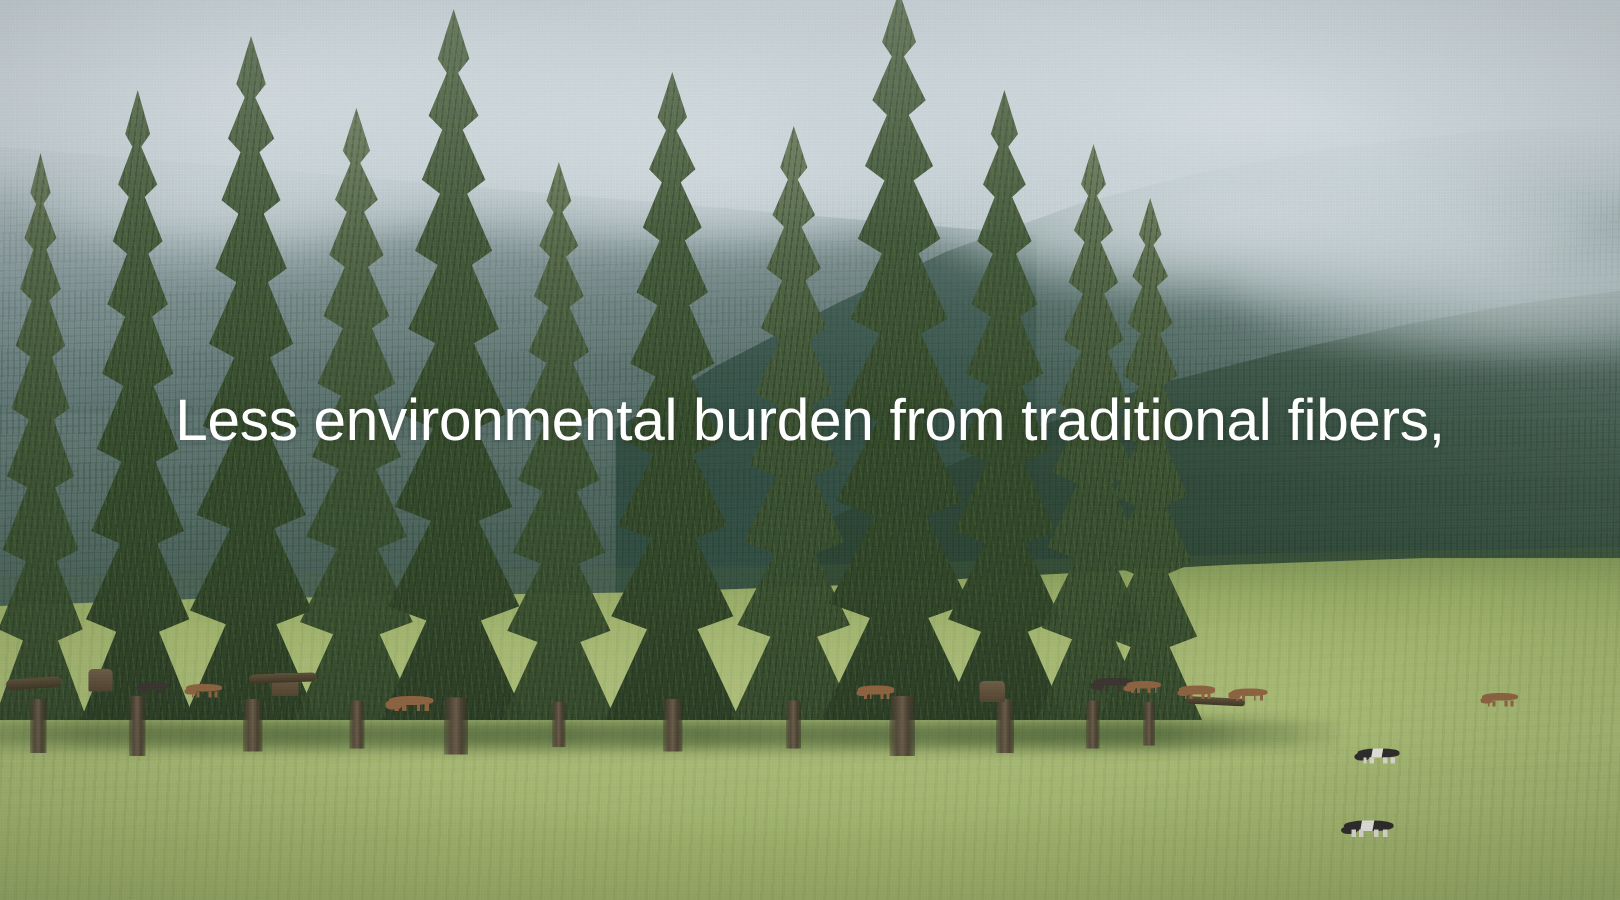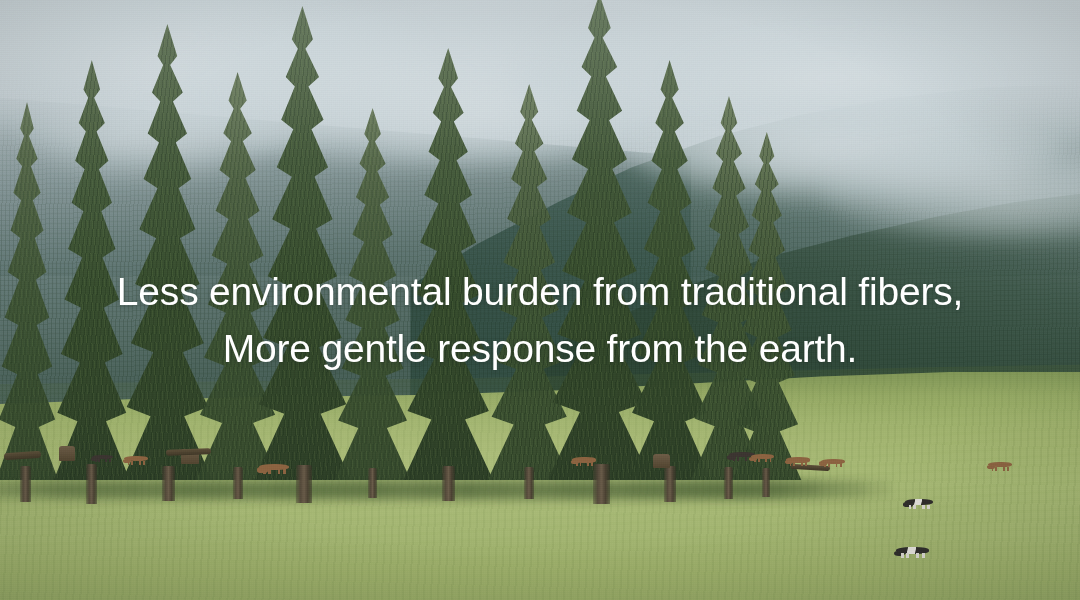--- a/index.html
+++ b/index.html
@@ -302,21 +302,21 @@
   
   .overlay {
     position: absolute;
     left: 0;
     right: 0;
     top: 258px;
     text-align: center;
     pointer-events: none;
   }
   .headline {
-    margin: 11px;
+    margin: 0;
     color: #ffffff;
     font-family: "Liberation Sans", sans-serif;
     font-weight: 400;
     font-size: 39px;
     line-height: 46px;
     letter-spacing: -0.2px;
     text-shadow: 0 1px 5px rgba(30,42,36,0.34);
     white-space: nowrap;
   }
 </style>
@@ -533,16 +533,15 @@
         </div>
       </div>
 
     <div class="haze"></div>
     <div class="vignette"></div>
     <div class="grain"></div>
   </div>
 
   <div class="overlay">
     <p class="headline">Less environmental burden from traditional fibers,</p>
-    <p class="headline">More gentle response from the earth.</p>
   </div>
 
 </div>
 
 </body></html>

